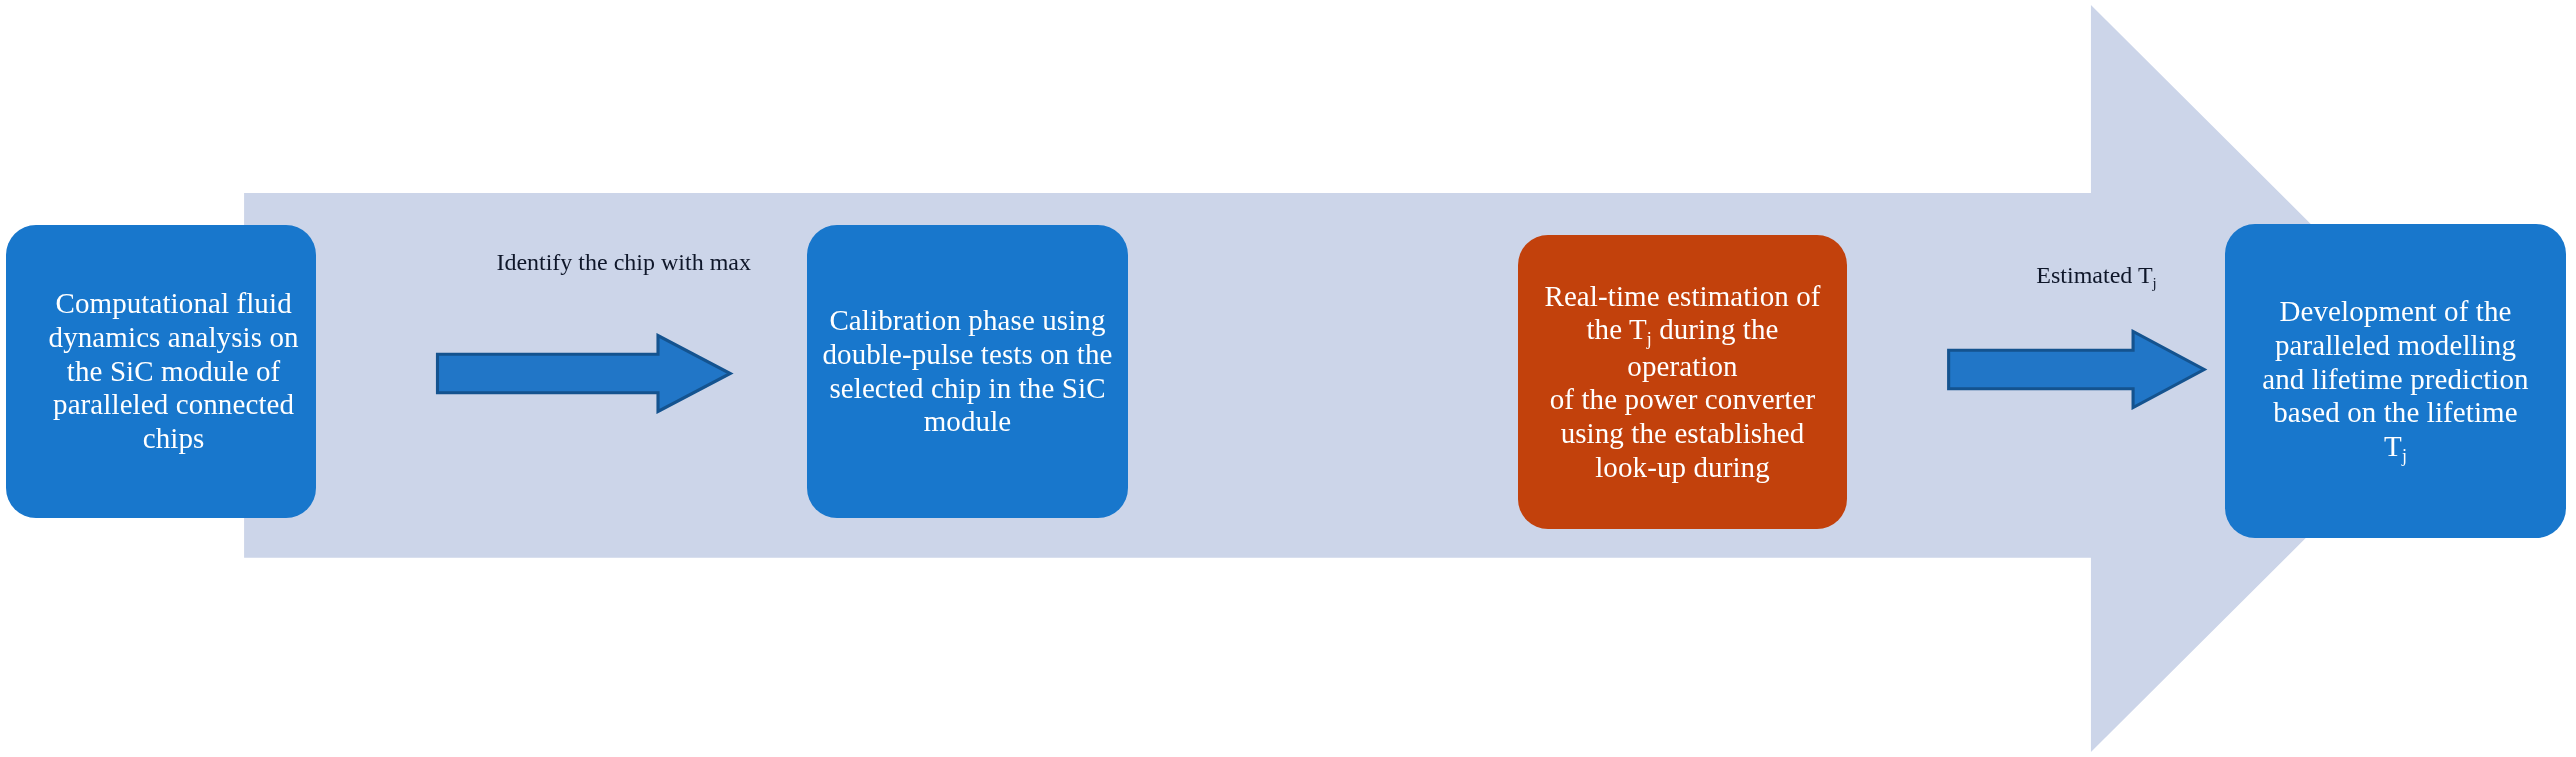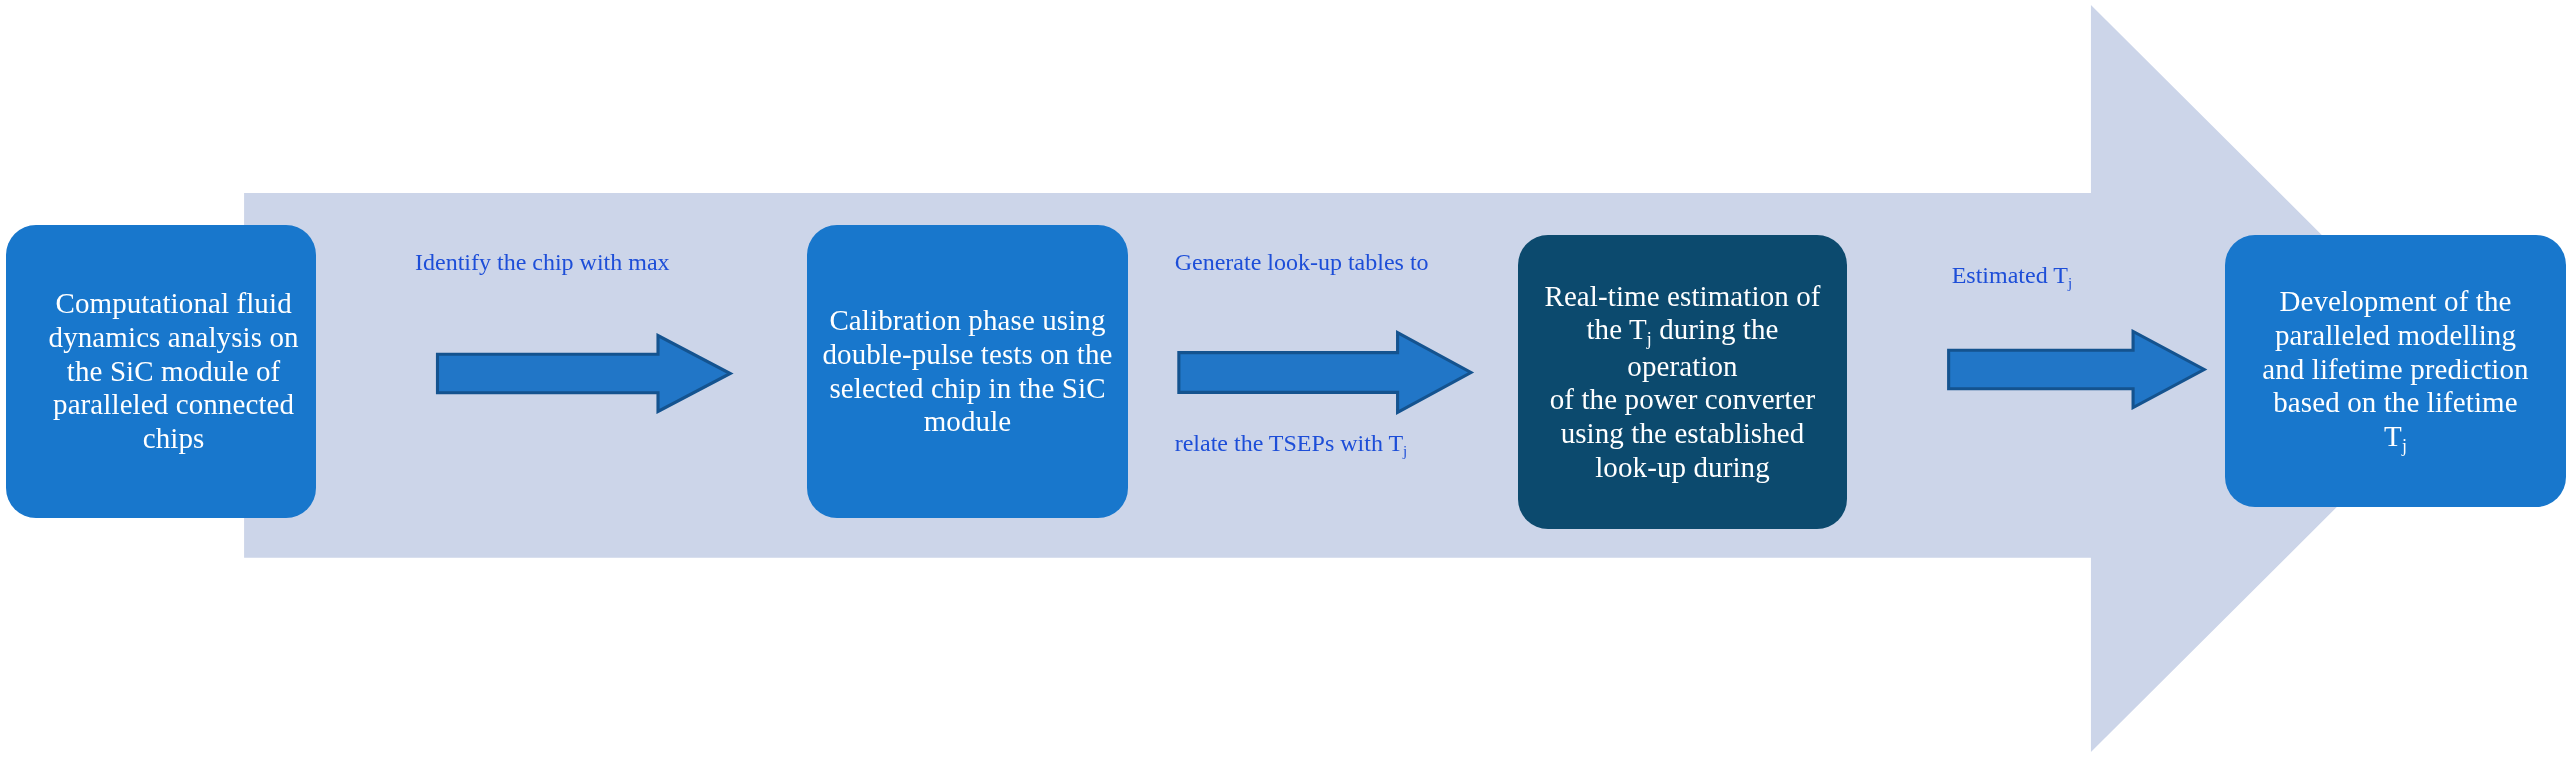--- a/index.html
+++ b/index.html
@@ -41,34 +41,34 @@
     color: #ffffff;
     text-align: center;
     line-height: 1.16;
     font-size: 29px;
     letter-spacing: 0.1px;
     white-space: pre-line;
   }
   #box-1 { left: 6.2px;   top: 225px; width: 310px;  height: 293px; }
   #box-2 { left: 762px; top: 225px; width: 321px;  height: 293px; margin-left: 45px; }
   #box-3 { left: 1518px; top: 235px; width: 329px;  height: 294px; }
-  #box-4 { left: 2225px; top: 235px; width: 341px;  height: 272px; }
+  #box-4 { left: 2225px; top: 224px; width: 341px;  height: 314px; }
 
   
   .connector {
     position: absolute;
     z-index: 4;
   }
   .conn-label {
     position: absolute;
-    color: #1d4ed8;
+    color: #0f172a;
     font-size: 24px;
     line-height: 1.1;
     white-space: nowrap;
-    text-align: left;
+    text-align: right;
   }
   .conn-arrow {
     position: absolute;
   }
   
   #conn-1 { left: 405px;  top: 249px; width: 361px; height: 224px; }
   #conn-2 { left: 1171px; top: 249px; width: 355px; height: 237px; }
   #conn-3 { left: 1933px; top: 262px; width: 293px; height: 174px; }
 
   #conn-1 .conn-label.top    { left: 10px;  top: 0px;   width: 336px; }
@@ -113,29 +113,22 @@
     </svg>
   </div>
 
   <div class="proc-box" id="box-2" style="background:#1877cc;">
     <div class="box-text">Calibration phase using
 double-pulse tests on the
 selected chip in the SiC
 module</div>
   </div>
 
-  <div class="connector" id="conn-2">
-    <div class="conn-label top">Generate  look-up  tables  to</div>
-    <svg class="conn-arrow" width="299" height="87" viewBox="0 0 480 140">
-      <polygon points="4,38 356,38 356,6 474,70 356,134 356,102 4,102" fill="#2176c7" stroke="#14538f" stroke-width="5"></polygon>
-    </svg>
-    <div class="conn-label bottom"><span>relate  the  TSEPs  with  T</span><span class="sub">j</span><span></span></div>
-  </div>
 
-  <div class="proc-box" id="box-3" style="background:#0c4a6e;">
+  <div class="proc-box" id="box-3" style="background:#c2410c;">
     <div class="box-text"><span>Real-time estimation of</span><br><span>the T</span><span class="sub">j</span><span> during the operation</span><br><span>of the power converter</span><br><span>using the established</span><br><span>look-up during</span></div>
   </div>
 
   <div class="connector" id="conn-3">
     <div class="conn-label top"><span>Estimated  T</span><span class="sub">j</span><span></span></div>
     <svg class="conn-arrow" width="262" height="81" viewBox="0 0 420 130">
       <polygon points="4,34 300,34 300,4 414,65 300,126 300,96 4,96" fill="#2176c7" stroke="#14538f" stroke-width="5"></polygon>
     </svg>
   </div>
 

